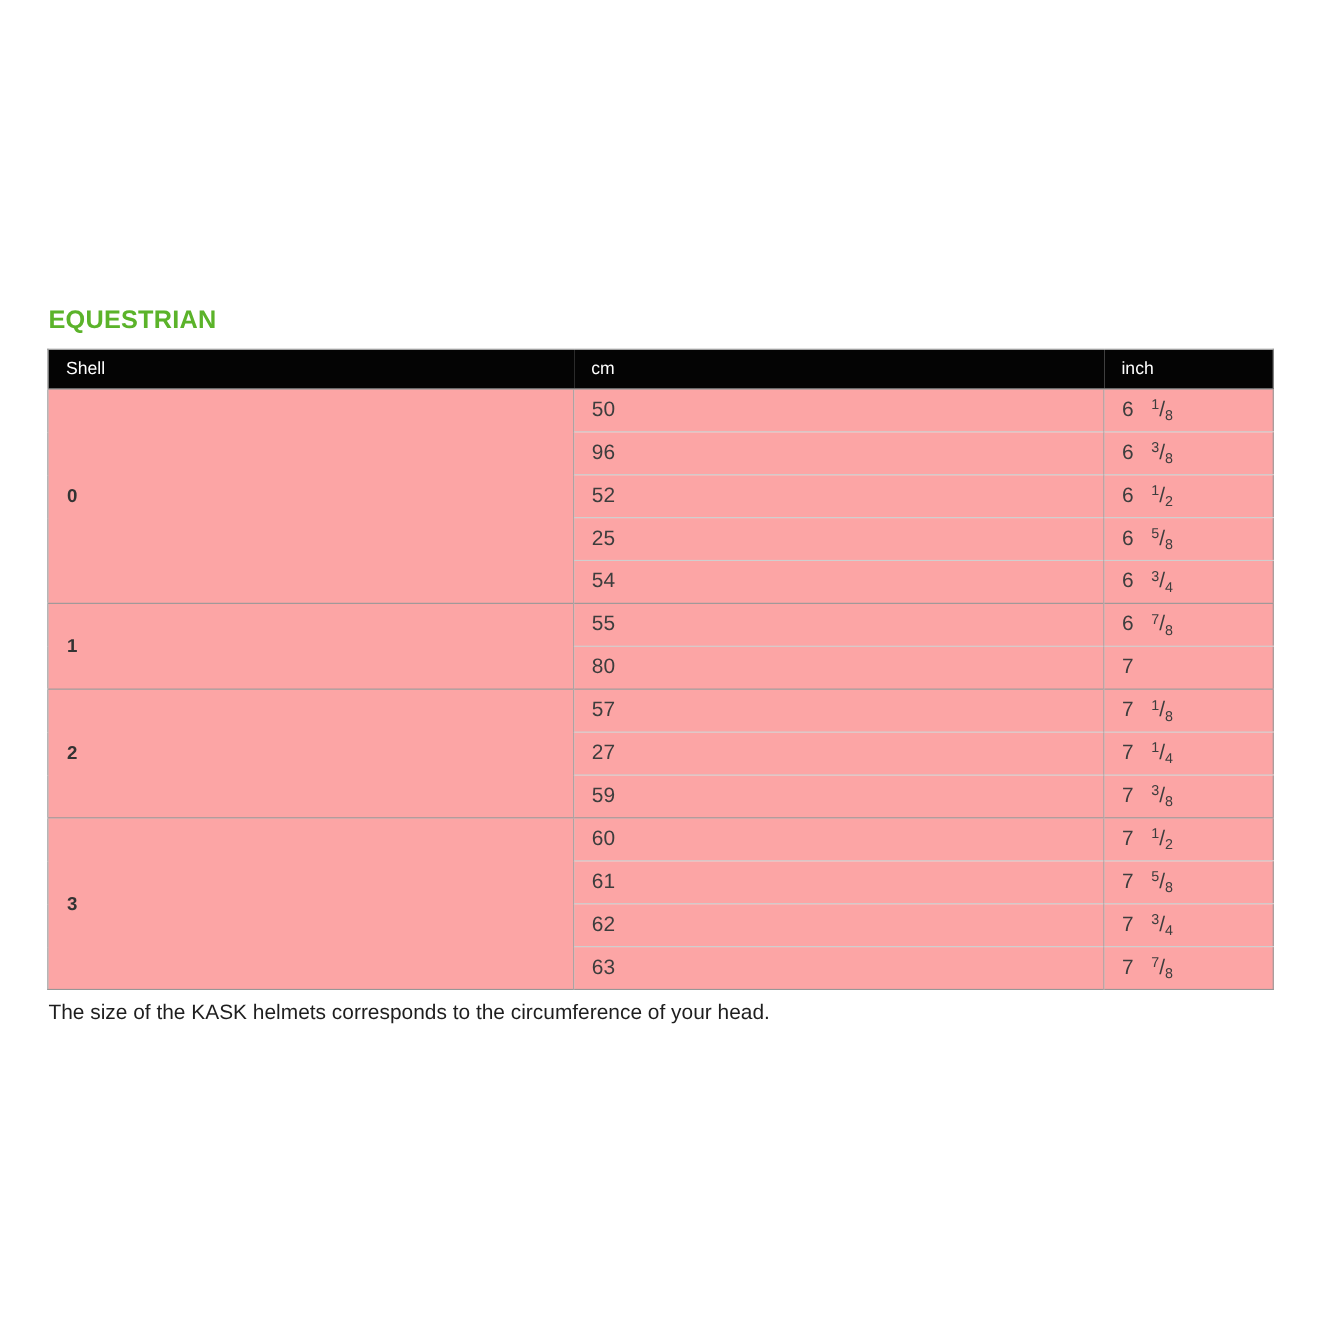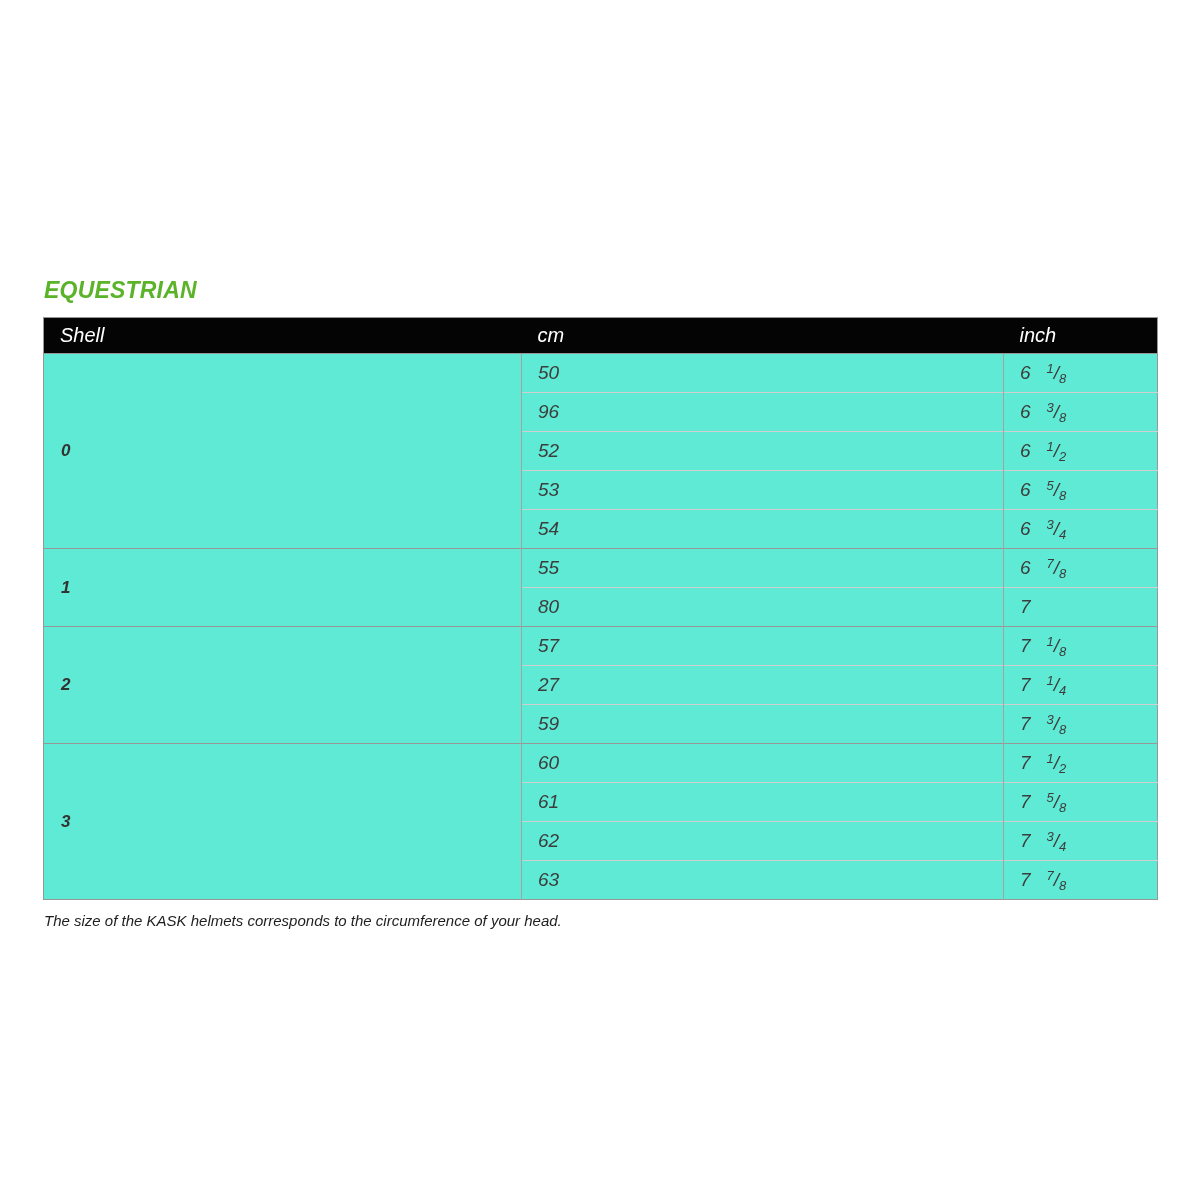--- a/index.html
+++ b/index.html
@@ -7,55 +7,54 @@
     padding: 0;
     background: #ffffff;
     width: 1200px;
     height: 1200px;
     font-family: "Liberation Sans", "DejaVu Sans", sans-serif;
   }
   .content {
     width: 1114px;
     margin: 0 auto 0 43px;
     padding-top: 278px;
-    font-style: italic;
   }
   .heading {
     margin: 0 0 0 1px;
     font-size: 23px;
     font-weight: 700;
     letter-spacing: 0.2px;
     color: #5bb32a;
     line-height: 24px;
   }
   table.size-table {
     margin-top: 15px;
     width: 1114px;
     border-collapse: collapse;
     border: 1px solid #979797;
     table-layout: fixed;
   }
   table.size-table thead th {
     background: #040404;
     color: #ffffff;
     font-weight: 400;
-    font-size: 20px;
+    font-size: 16px;
     text-align: left;
     height: 35px;
     padding: 0 0 0 16px;
     border: none;
   }
   table.size-table tbody td {
     height: 38px;
     font-size: 19px;
     color: #3d3d3d;
     padding: 0 17px 0 16px;
     vertical-align: middle;
     border-top: 1px solid #cfcfcf;
-    background: #5eead4;
+    background: #fca5a5;
   }
   table.size-table tbody tr.group-start td {
     border-top: 1px solid #979797;
   }
   table.size-table tbody td.cm-cell,
   table.size-table tbody td.inch-cell {
     border-left: 1px solid #a3a3a3;
   }
   table.size-table tbody td.shell-cell {
     font-weight: 700;
@@ -72,21 +71,21 @@
     line-height: 0;
     vertical-align: 6px;
   }
   .inch-cell .frac sub {
     font-size: 13px;
     line-height: 0;
     vertical-align: -4px;
   }
   .caption {
     margin: 10px 0 0 1px;
-    font-size: 15px;
+    font-size: 19px;
     color: #1e1e1e;
     line-height: 22px;
   }
 </style>
 </head>
 <body>
 
 <div class="content">
   <h2 class="heading">EQUESTRIAN</h2>
 
@@ -111,21 +110,21 @@
         </tr>
         <tr>
           <td class="cm-cell">96</td>
           <td class="inch-cell"><span>6</span><span class="frac"><sup>3</sup>/<sub>8</sub></span></td>
         </tr>
         <tr>
           <td class="cm-cell">52</td>
           <td class="inch-cell"><span>6</span><span class="frac"><sup>1</sup>/<sub>2</sub></span></td>
         </tr>
         <tr>
-          <td class="cm-cell">53</td>
+          <td class="cm-cell">25</td>
           <td class="inch-cell"><span>6</span><span class="frac"><sup>5</sup>/<sub>8</sub></span></td>
         </tr>
         <tr>
           <td class="cm-cell">54</td>
           <td class="inch-cell"><span>6</span><span class="frac"><sup>3</sup>/<sub>4</sub></span></td>
         </tr>
         <tr class="group-start">
           <td class="shell-cell" rowspan="2">1</td>
           <td class="cm-cell">55</td>
           <td class="inch-cell"><span>6</span><span class="frac"><sup>7</sup>/<sub>8</sub></span></td>

